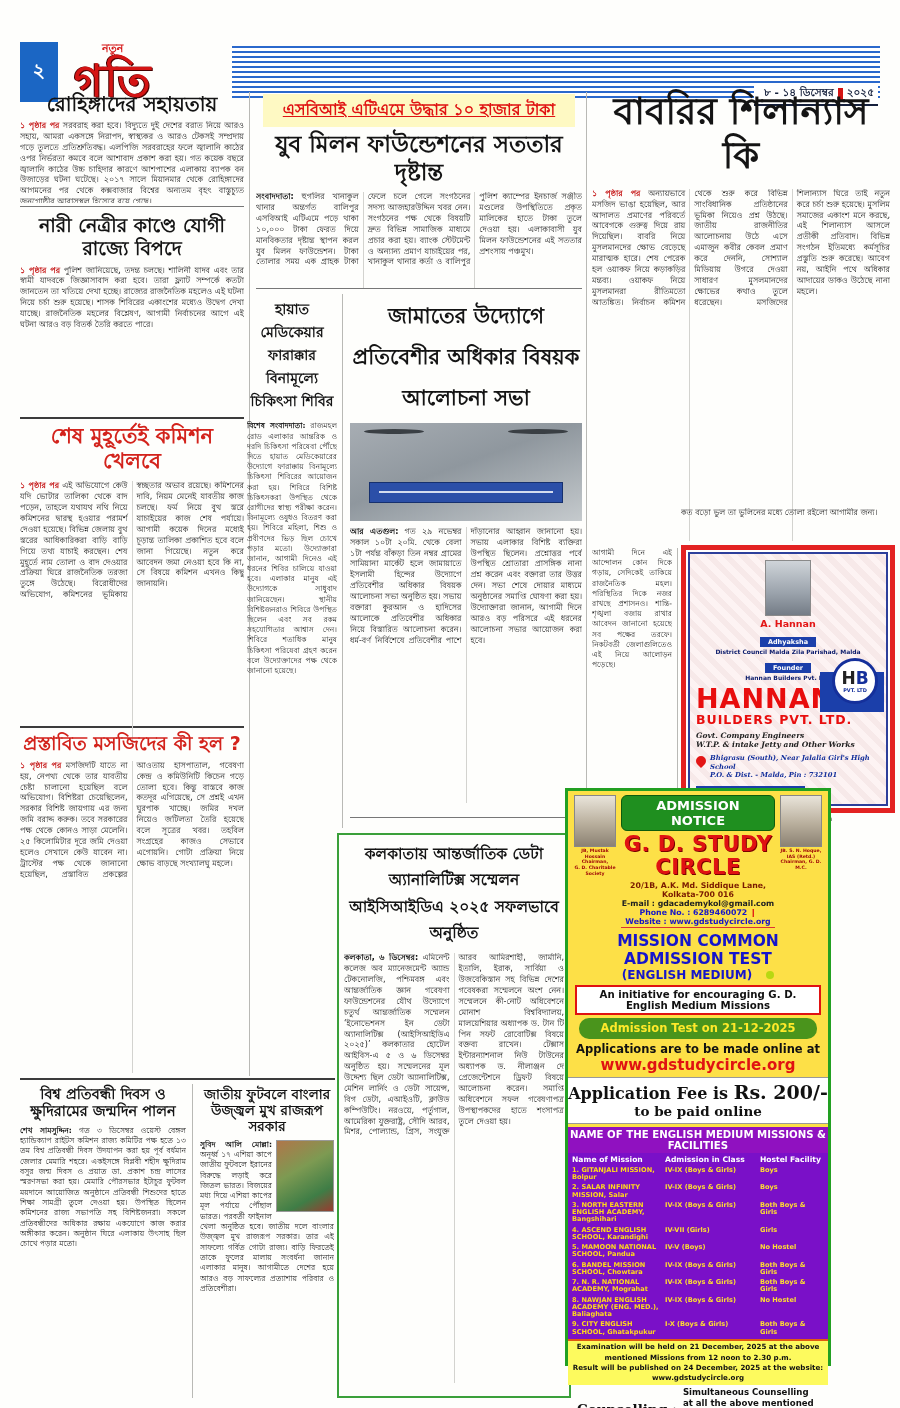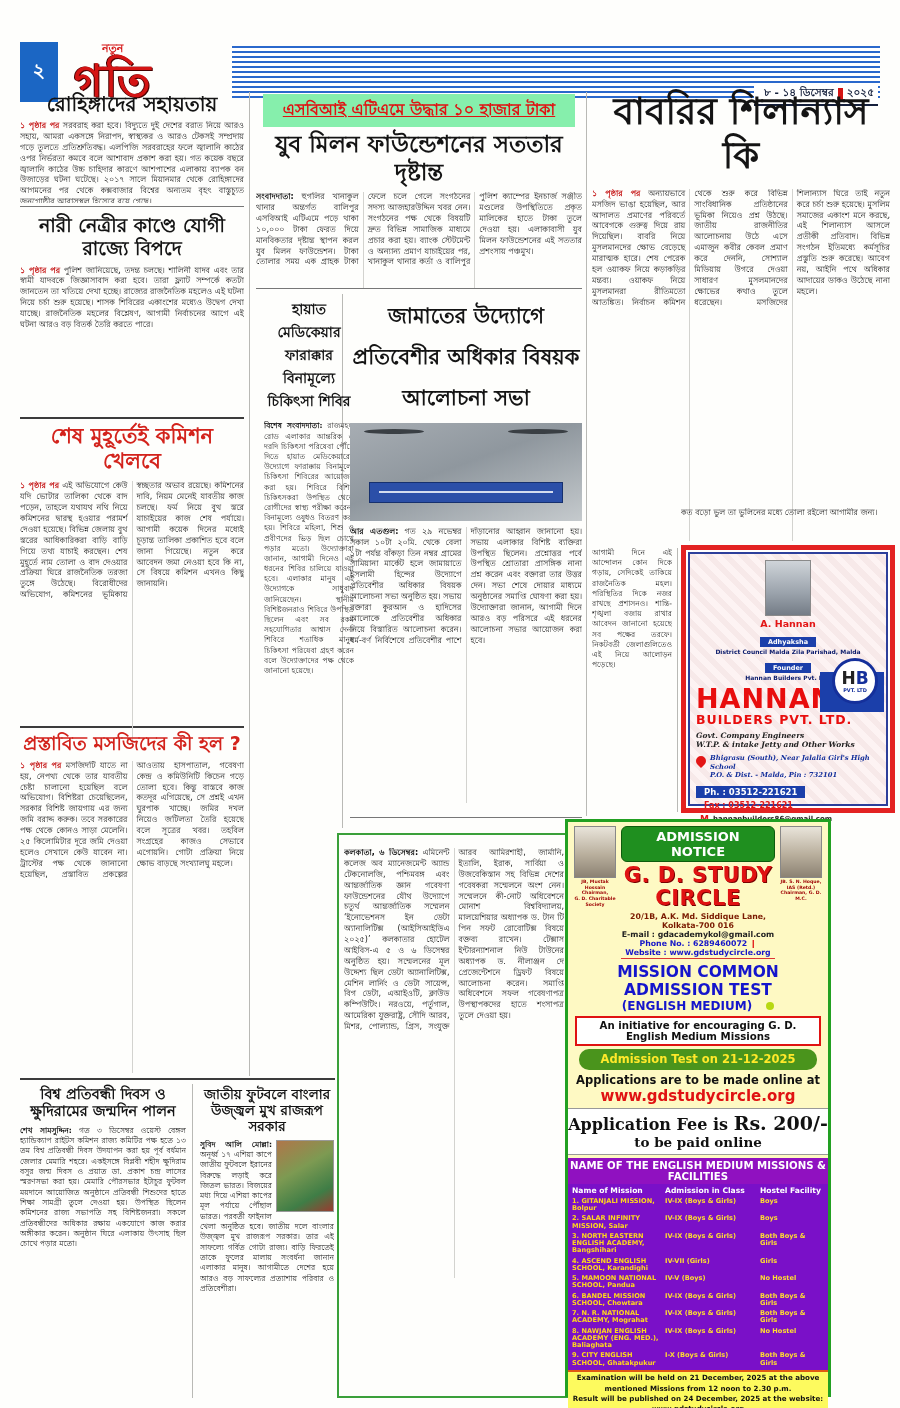--- a/index.html
+++ b/index.html
@@ -34,21 +34,21 @@
   .cols2 { column-count:2; column-gap:9px; column-rule:1px solid #d3d3cf; }
   .cols3 { column-count:3; column-gap:9px; column-rule:1px solid #d3d3cf; }
   .pre { white-space:pre-line; }
   .photo { position:relative; background:linear-gradient(160deg,#a7adb3 0%,#8f979e 45%,#c5cacd 100%); overflow:hidden; }
   .photo .banner { position:absolute; left:8%; bottom:18%; width:84%; height:22%; background:#2b4fa8;
                    border:1px solid #16306e; display:flex; align-items:center; justify-content:center; }
   .photo .banner i { display:block; width:90%; height:2px; background:rgba(255,255,255,.8); }
   .photo .fan { position:absolute; top:6%; width:26%; height:5%; background:#3a3f44; border-radius:50%; }
 
   
-  .ystrap { display:block; margin:0 auto 4px auto; width:96%; background:#86efac; color:#e01212;
+  .ystrap { display:block; margin:0 auto 4px auto; width:96%; background:#fef9c3; color:#e01212;
             font-weight:bold; font-size:16px; text-align:center; text-decoration:underline; padding:3px 2px; }
 
   
   .hannan { position:absolute; left:681px; top:545px; width:214px; height:268px; background:#fff;
             border:5px solid #e32222; padding:2px; }
   .hannan-in { width:100%; height:100%; border:2px solid #2d3f9b; padding:4px 6px; text-align:center;
                background:repeating-linear-gradient(45deg,#fdf3f3 0 6px,#f7e9e9 6px 12px); position:relative; }
   .h-portrait { width:46px; height:56px; margin:2px auto 2px auto; border:1px solid #8a8a8a;
                 background:linear-gradient(180deg,#cfd4d9 0%,#9aa2ab 60%,#747c86 100%); }
   .h-name { color:#e31616; font-weight:bold; font-size:9.5px; }
@@ -71,21 +71,21 @@
   .h-loc-text { font-family:"DejaVu Serif", serif; font-style:italic; font-weight:bold; font-size:6.8px; color:#15309b; line-height:1.3; }
   .h-ph { display:inline-block; background:#1b3faa; color:#fff; font-weight:bold; font-size:8.5px; padding:1px 8px; margin-top:5px; }
   .h-fax { color:#e31616; font-weight:bold; font-size:8px; text-align:left; margin:2px 0 0 8px; }
   .h-mail { display:flex; gap:4px; align-items:center; margin:4px 0 0 4px; font-size:7px; font-weight:bold; color:#222; }
   .h-mglyph { color:#e31616; font-weight:bold; font-size:9px; }
   .h-mob { display:flex; gap:4px; align-items:center; margin:2px 0 0 4px; font-size:8.5px; font-weight:bold; color:#15309b; }
   .h-wa { width:10px; height:10px; border-radius:50%; background:#1d9a3c; color:#fff; font-size:7px;
           display:flex; align-items:center; justify-content:center; }
 
   
-  .gd { position:absolute; left:565px; top:819px; width:266px; height:578px; background:#fef9c3;
+  .gd { position:absolute; left:565px; top:788px; width:266px; height:578px; background:#fde047;
         border:3px solid #22a022; padding:4px 5px; }
   .gd-toprow { display:flex; gap:4px; }
   .gd-photo { width:44px; flex:none; text-align:center; }
   .gd-photo .img { width:42px; height:52px; border:1px solid #888;
                    background:linear-gradient(180deg,#e9e4da 0%,#b9aF9d 55%,#8c8273 100%); margin:0 auto; }
   .gd-cap { font-size:4.6px; font-weight:bold; color:#a00808; line-height:1.25; margin-top:1px; }
   .gd-center { flex:1; text-align:center; }
   .gd-notice { display:inline-block; background:#1f8f1f; color:#fff; font-weight:bold; font-size:13px;
                padding:2px 14px; border-radius:6px; border:1px solid #0d5c0d; }
   .gd-title { color:#e01212; font-weight:bold; font-size:21px; line-height:1.1; margin-top:2px;
@@ -210,21 +210,21 @@
 
   <div class="article" style="left:256px; top:94px; width:326px;">
     <span class="ystrap">এসবিআই এটিএমে উদ্ধার ১০ হাজার টাকা</span>
     <div class="hl" style="font-size:23px;">যুব মিলন ফাউন্ডেশনের সততার দৃষ্টান্ত</div>
     <p class="body cols3" style="height:96px; margin-top:6px;">
       <b class="byline">সংবাদদাতা:</b>
       <span>হুগলির খানাকুল থানার অন্তর্গত বালিপুর এসবিআই এটিএমে পড়ে থাকা ১০,০০০ টাকা ফেরত দিয়ে মানবিকতার দৃষ্টান্ত স্থাপন করল যুব মিলন ফাউন্ডেশন। টাকা তোলার সময় এক গ্রাহক টাকা ফেলে চলে গেলে সংগঠনের সদস্য আজহারউদ্দিন খবর নেন। সংগঠনের পক্ষ থেকে বিষয়টি দ্রুত বিভিন্ন সামাজিক মাধ্যমে প্রচার করা হয়। ব্যাংক স্টেটমেন্ট ও অন্যান্য প্রমাণ যাচাইয়ের পর, খানাকুল থানার কর্তা ও বালিপুর পুলিশ ক্যাম্পের ইনচার্জ সঞ্জীত মণ্ডলের উপস্থিতিতে প্রকৃত মালিকের হাতে টাকা তুলে দেওয়া হয়। এলাকাবাসী যুব মিলন ফাউন্ডেশনের এই সততার প্রশংসায় পঞ্চমুখ।</span>
     </p>
   </div>
 
-  <div class="article" style="left:247px; top:298px; width:90px;margin-left:17px;">
+  <div class="article" style="left:247px; top:298px; width:90px;">
     <div class="hl pre" style="font-size:14px; line-height:1.65;">হায়াত
 মেডিকেয়ার
 ফারাক্কার
 বিনামূল্যে
 চিকিৎসা শিবির</div>
     <p class="body" style="height:640px; margin-top:8px; font-size:7.5px;">
       <b class="byline">বিশেষ সংবাদদাতা:</b>
       <span>রাজমহল রোড এলাকার আন্তরিক ও দরদি চিকিৎসা পরিষেবা পৌঁছে দিতে হায়াত মেডিকেয়ারের উদ্যোগে ফারাক্কায় বিনামূল্যে চিকিৎসা শিবিরের আয়োজন করা হয়। শিবিরে বিশিষ্ট চিকিৎসকরা উপস্থিত থেকে রোগীদের স্বাস্থ্য পরীক্ষা করেন। বিনামূল্যে ওষুধও বিতরণ করা হয়। শিবিরে মহিলা, শিশু ও প্রবীণদের ভিড় ছিল চোখে পড়ার মতো। উদ্যোক্তারা জানান, আগামী দিনেও এই ধরনের শিবির চালিয়ে যাওয়া হবে। এলাকার মানুষ এই উদ্যোগকে সাধুবাদ জানিয়েছেন। স্থানীয় বিশিষ্টজনরাও শিবিরে উপস্থিত ছিলেন এবং সব রকম সহযোগিতার আশ্বাস দেন। শিবিরে শতাধিক মানুষ চিকিৎসা পরিষেবা গ্রহণ করেন বলে উদ্যোক্তাদের পক্ষ থেকে জানানো হয়েছে।</span>
     </p>
   </div>
@@ -238,20 +238,21 @@
           <i></i>
         </span>
     </div>
     <p class="body cols2" style="height:276px; margin-top:6px;">
       <b class="byline">আর এতগুল:</b>
       <span>গত ২৯ নভেম্বর সকাল ১০টা ২০মি. থেকে বেলা ১টা পর্যন্ত বাঁকড়া তিন নম্বর গ্রামের সামিয়ানা মার্কেট হলে জামায়াতে ইসলামী হিন্দের উদ্যোগে প্রতিবেশীর অধিকার বিষয়ক আলোচনা সভা অনুষ্ঠিত হয়। সভায় বক্তারা কুরআন ও হাদিসের আলোকে প্রতিবেশীর অধিকার নিয়ে বিস্তারিত আলোচনা করেন। ধর্ম-বর্ণ নির্বিশেষে প্রতিবেশীর পাশে দাঁড়ানোর আহ্বান জানানো হয়। সভায় এলাকার বিশিষ্ট ব্যক্তিরা উপস্থিত ছিলেন। প্রশ্নোত্তর পর্বে উপস্থিত শ্রোতারা প্রাসঙ্গিক নানা প্রশ্ন করেন এবং বক্তারা তার উত্তর দেন। সভা শেষে দোয়ার মাধ্যমে অনুষ্ঠানের সমাপ্তি ঘোষণা করা হয়। উদ্যোক্তারা জানান, আগামী দিনে আরও বড় পরিসরে এই ধরনের আলোচনা সভার আয়োজন করা হবে।</span>
     </p>
   </div>
 
   <div class="article" style="left:337px; top:833px; width:234px; height:565px; border:2px solid #3aa03a; padding:6px 5px;">
+    <div class="hl" style="font-size:15.5px; line-height:1.7;">কলকাতায় আন্তর্জাতিক ডেটা অ্যানালিটিক্স সম্মেলন আইসিআইডিএ ২০২৫ সফলভাবে অনুষ্ঠিত</div>
     <p class="body cols2" style="height:430px; margin-top:7px;">
       <b class="byline">কলকাতা, ৬ ডিসেম্বর:</b>
       <span>এমিনেন্ট কলেজ অব ম্যানেজমেন্ট অ্যান্ড টেকনোলজি, পশ্চিমবঙ্গ এবং আন্তর্জাতিক জ্ঞান গবেষণা ফাউন্ডেশনের যৌথ উদ্যোগে চতুর্থ আন্তর্জাতিক সম্মেলন ‘ইনোভেশনস ইন ডেটা অ্যানালিটিক্স (আইসিআইডিএ ২০২৫)’ কলকাতার হোটেল আইবিস-এ ৫ ও ৬ ডিসেম্বর অনুষ্ঠিত হয়। সম্মেলনের মূল উদ্দেশ্য ছিল ডেটা অ্যানালিটিক্স, মেশিন লার্নিং ও ডেটা সায়েন্স, বিগ ডেটা, এআইওটি, ক্লাউড কম্পিউটিং। নরওয়ে, পর্তুগাল, আমেরিকা যুক্তরাষ্ট্র, সৌদি আরব, মিশর, পোল্যান্ড, গ্রিস, সংযুক্ত আরব আমিরশাহী, জার্মানি, ইতালি, ইরাক, সার্বিয়া ও উজবেকিস্তান সহ বিভিন্ন দেশের গবেষকরা সম্মেলনে অংশ নেন। সম্মেলনে কী-নোট অধিবেশনে মোনাশ বিশ্ববিদ্যালয়, মালয়েশিয়ার অধ্যাপক ড. টান টি পিন সফট রোবোটিক্স বিষয়ে বক্তব্য রাখেন। টেক্সাস ইন্টারন্যাশনাল নিউ টাউনের অধ্যাপক ড. নীলাঞ্জন দে প্রেজেন্টেশনে ড্রিফট বিষয়ে আলোচনা করেন। সমাপ্তি অধিবেশনে সফল গবেষণাপত্র উপস্থাপকদের হাতে শংসাপত্র তুলে দেওয়া হয়।</span>
     </p>
   </div>
 
   <div class="article" style="left:592px; top:90px; width:298px;">
     <div class="hl" style="font-size:37px;">বাবরির শিলান্যাস কি</div>
     <p class="body cols3" style="height:352px; margin-top:10px;">
       <b class="lead">১ পৃষ্ঠার পর</b>

